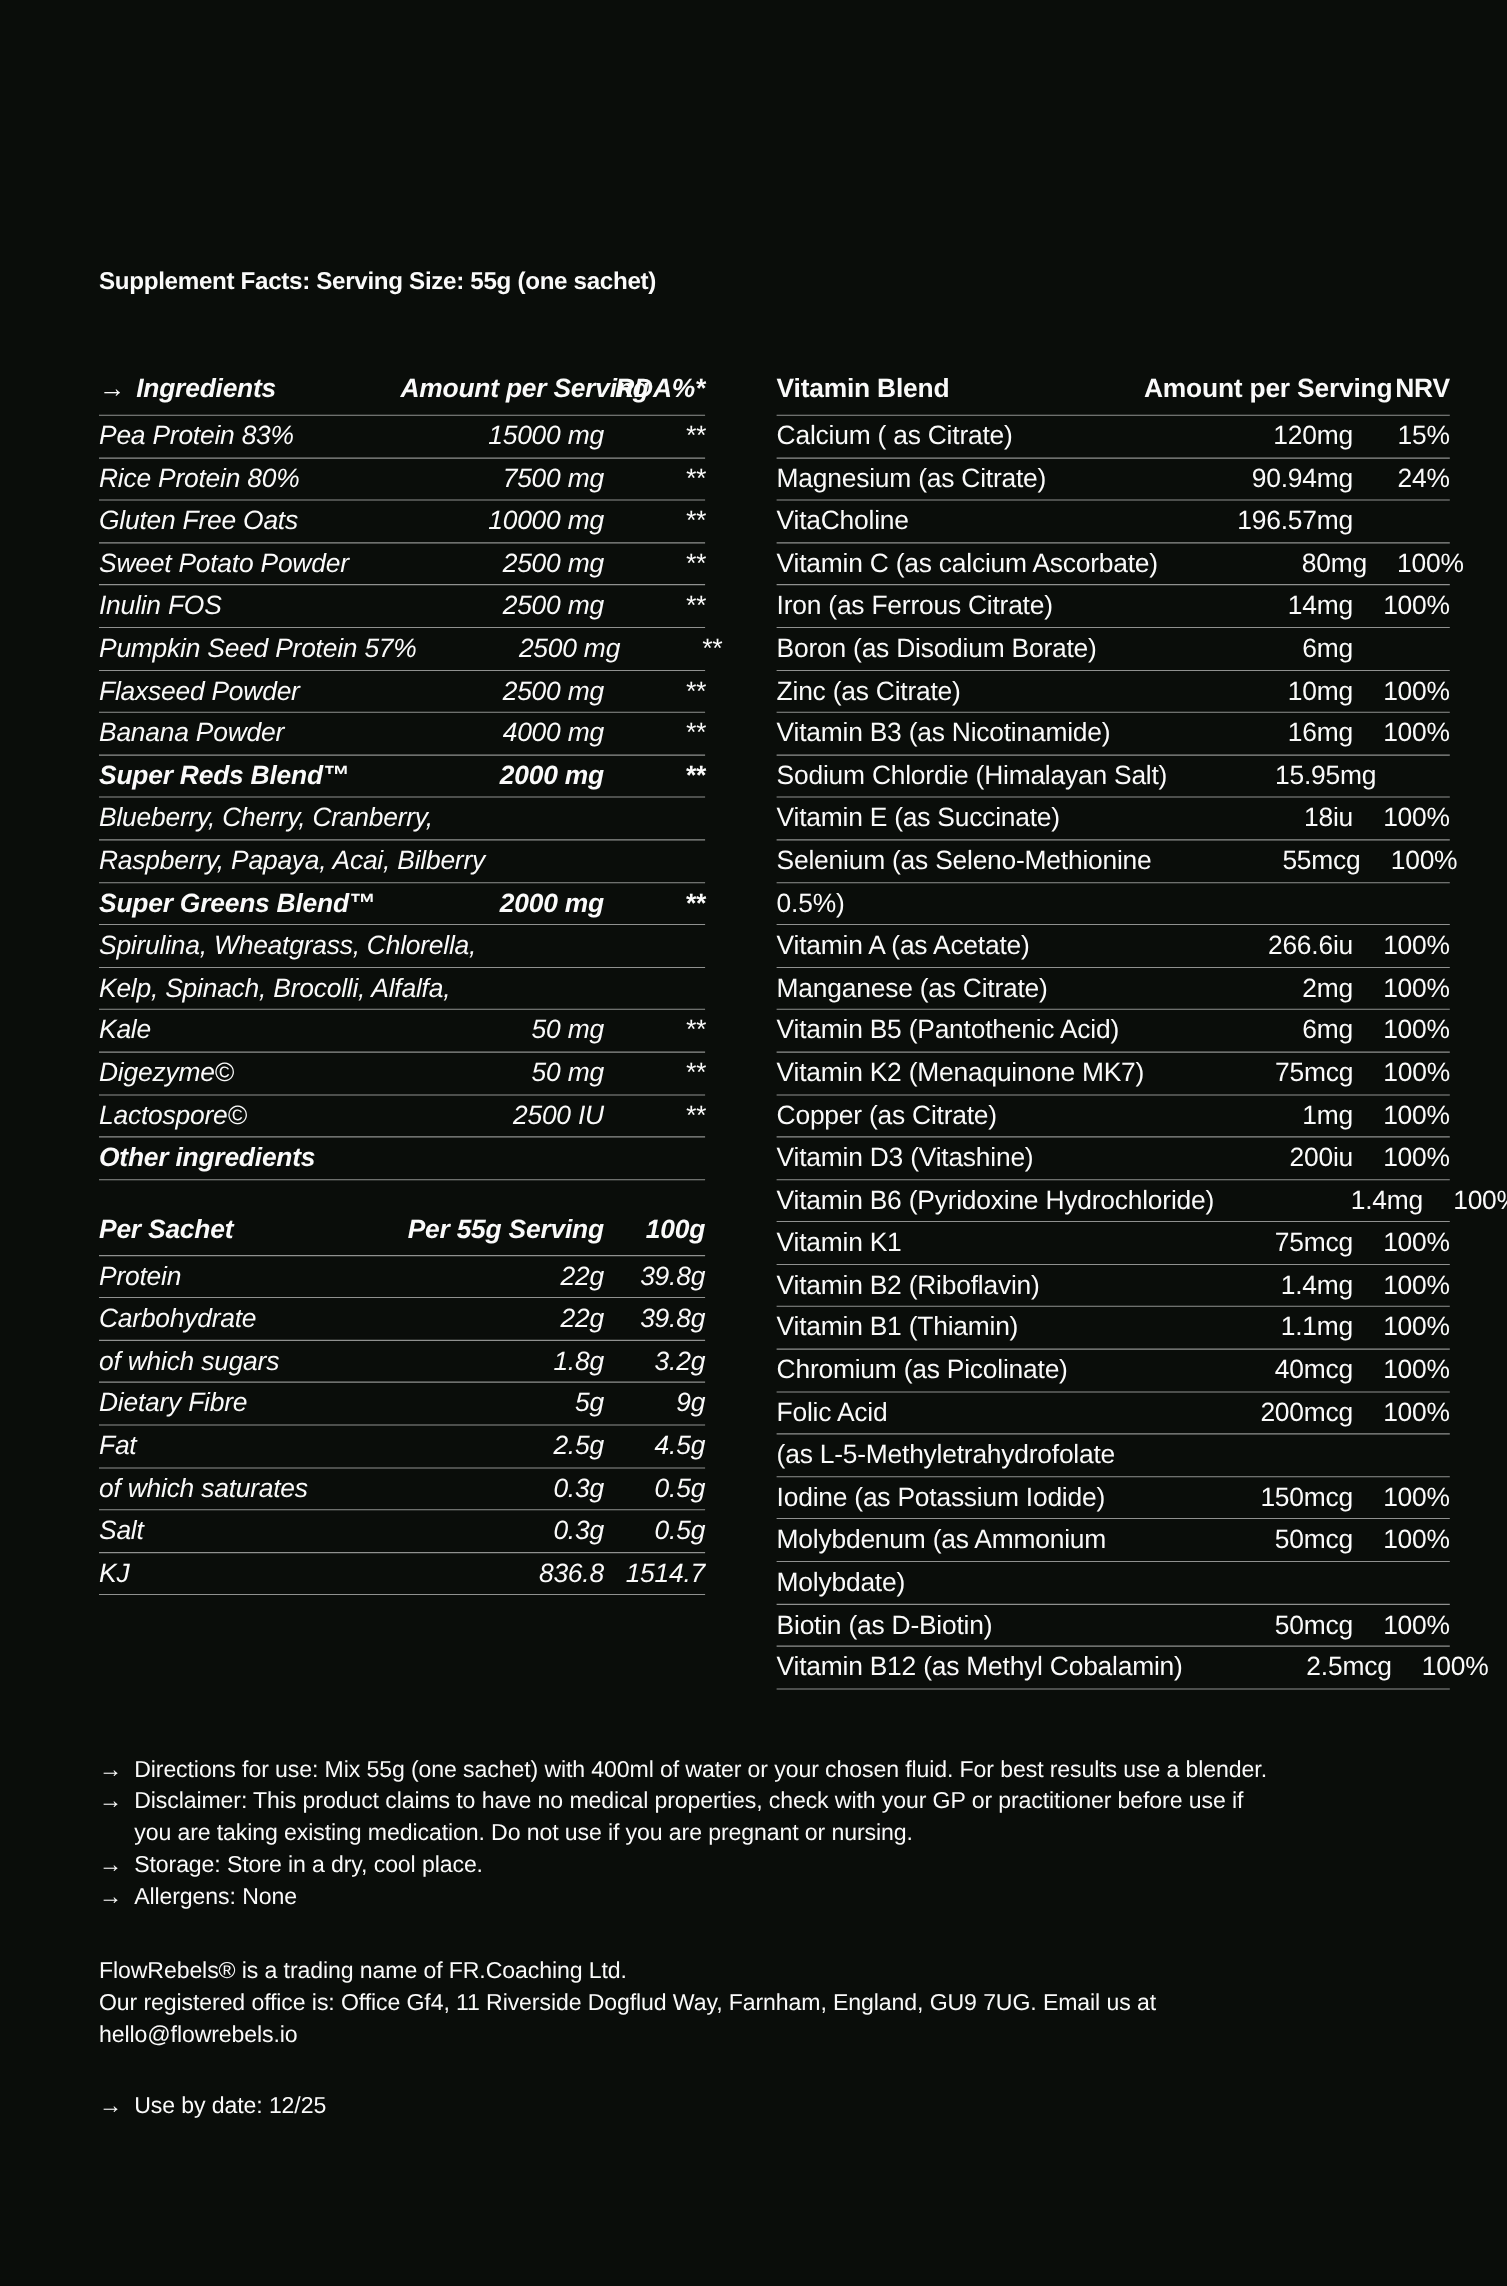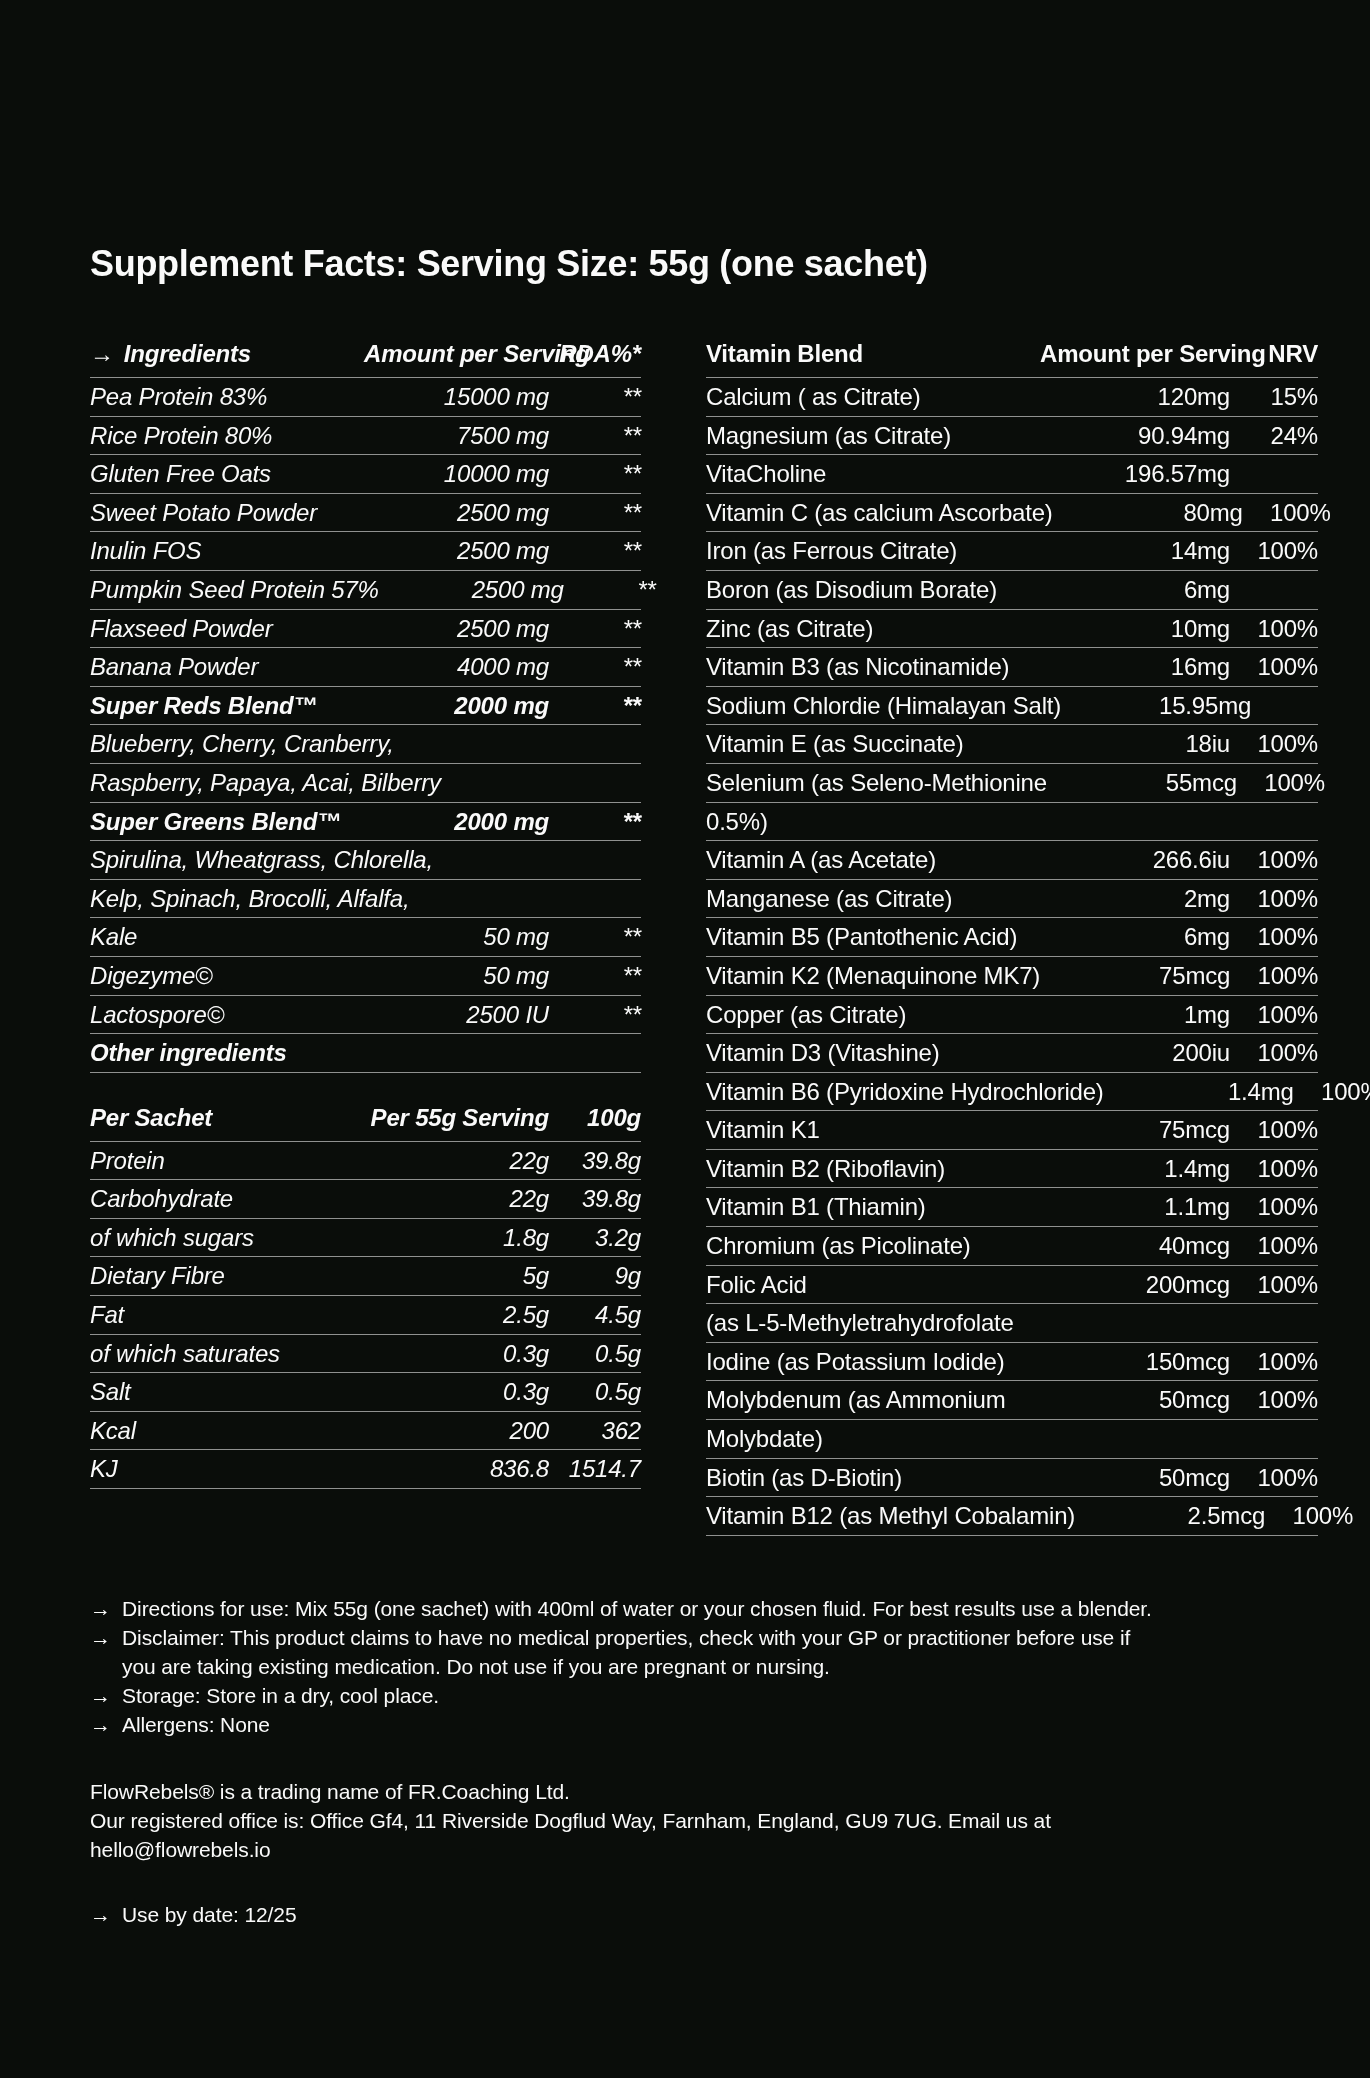--- a/index.html
+++ b/index.html
@@ -1,18 +1,18 @@
 <!DOCTYPE html>
 <html><head>
 <meta charset="utf-8">
 <style>
   html,body{margin:0;padding:0;background:#0a0d0a;}
   .page{position:relative;width:1370px;height:2078px;background:#0a0d0a;overflow:hidden;
         font-family:"Liberation Sans", sans-serif;color:#fafafa;letter-spacing:-0.2px;}
-  .title{position:absolute;left:90px;top:243px;margin:0;font-size:36px;font-weight:bold;letter-spacing:-0.3px;white-space:nowrap;}
+  .title{position:absolute;left:90px;top:243px;margin:0;font-size:22px;font-weight:bold;letter-spacing:-0.3px;white-space:nowrap;}
   .col{position:absolute;top:331px;}
   .col-left{left:90px;width:551px;}
   .col-right{left:686px;width:612px;margin-left:20px;}
   .thead{height:46px;line-height:46px;font-weight:bold;border-bottom:1px solid rgba(255,255,255,0.55);}
   .trow{height:37.6px;line-height:37.6px;border-bottom:1px solid rgba(255,255,255,0.55);}
   .grid-l{display:grid;grid-template-columns:1fr 185px 92px;font-style:italic;}
   .grid-r{display:grid;grid-template-columns:1fr 190px 88px;}
   .cell{white-space:nowrap;overflow:visible;font-size:24px;}
   .cell.c1,.cell.c2{text-align:right;}
   .trow.bold .cell{font-weight:bold;}
@@ -169,25 +169,20 @@
             <span class="cell c0">of which saturates</span>
             <span class="cell c1">0.3g</span>
             <span class="cell c2">0.5g</span>
           </div>
           <div class="trow grid-l">
             <span class="cell c0">Salt</span>
             <span class="cell c1">0.3g</span>
             <span class="cell c2">0.5g</span>
           </div>
           <div class="trow grid-l">
-            <span class="cell c0">Kcal</span>
-            <span class="cell c1">200</span>
-            <span class="cell c2">362</span>
-          </div>
-          <div class="trow grid-l">
             <span class="cell c0">KJ</span>
             <span class="cell c1">836.8</span>
             <span class="cell c2">1514.7</span>
           </div>
         </div>
     </section>
   </div>
 
   <div class="col col-right">
     <section>

